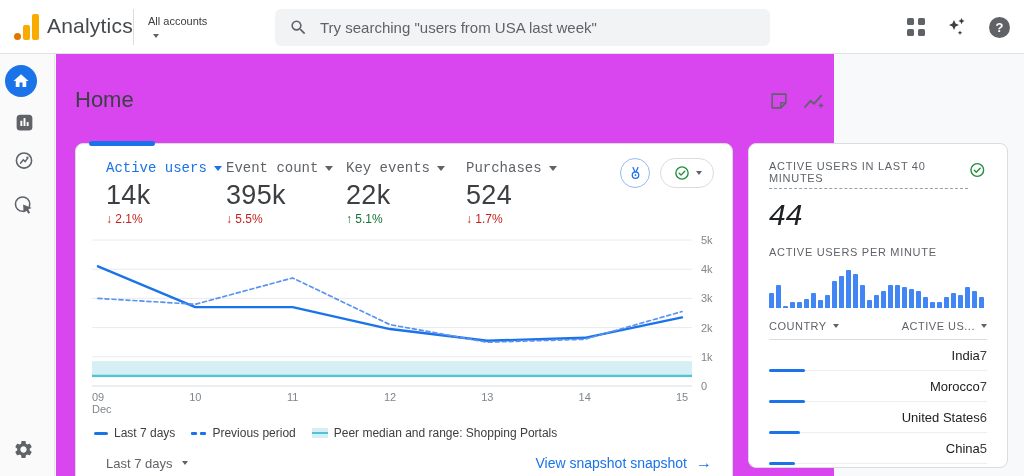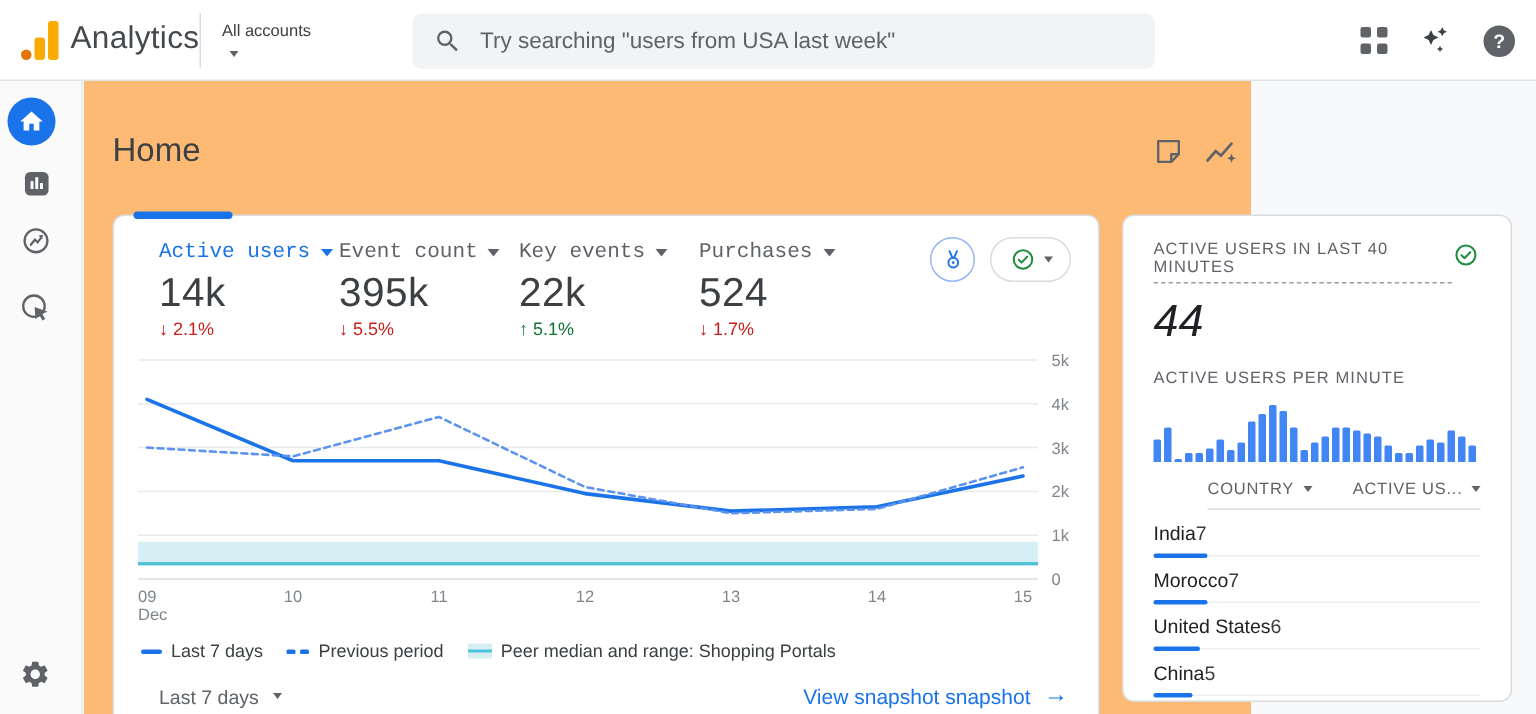--- a/index.html
+++ b/index.html
@@ -30,21 +30,21 @@
                  font-size:13px; font-weight:bold; display:flex; align-items:center; justify-content:center; }
 
   
   .sidebar { position:absolute; left:0; top:54px; width:55px; height:422px; background:#fafafa;
              border-right:1px solid #e7e9ec; z-index:10; }
   .home-btn { position:absolute; left:5px; top:11px; width:32px; height:32px; border-radius:50%;
               background:#1a73e8; display:flex; align-items:center; justify-content:center; }
   .side-ic { position:absolute; left:13px; width:22px; height:22px; display:flex; align-items:center; justify-content:center; }
 
   
-  .content { position:absolute; left:56px; top:54px; width:778px; height:422px; background:#fdba74; }
+  .content { position:absolute; left:56px; top:54px; width:778px; height:422px; background:#d946ef; }
   .page-title { position:absolute; left:19px; top:33px; font-size:22px; font-weight:400; color:#3c4043; }
   .hdr-icons { position:absolute; right:8px; top:36px; display:flex; gap:12px; }
 
   .card { position:absolute; background:#fff; border:1px solid #dadce0; border-radius:8px; }
   .overview-card { left:19px; top:89px; width:658px; height:345px; }
   .realtime-card { left:692px; top:89px; width:260px; height:325px; padding:16px 20px; }
 
   
   .tab-indicator { position:absolute; top:-3px; left:13px; width:66px; height:5px; border-radius:4px; background:#1a73e8; }
   .metrics-row { display:flex; padding:16px 20px 0 30px; }
@@ -79,23 +79,23 @@
   
   .rt-title-row { display:flex; justify-content:space-between; align-items:flex-start; }
   .rt-title { font-size:11px; font-weight:500; color:#5f6368; letter-spacing:.7px;
               border-bottom:1px dashed #9aa0a6; padding-bottom:4px; }
   .rt-value { font-size:30px; color:#202124; margin-top:9px; line-height:34px;font-style:italic; }
   .mini-label { font-size:11px; font-weight:500; color:#5f6368; letter-spacing:.7px; margin-top:14px; }
   .pm-bars { margin-top:10px; height:40px; display:flex; align-items:flex-end; gap:2px; }
   .pm-bars div { width:5px; background:#4285f4; border-radius:1px 1px 0 0; }
   .rt-table-head { margin-top:12px; display:flex; justify-content:space-between; align-items:center;
                    font-size:11px; font-weight:500; color:#5f6368; letter-spacing:.5px;
-                   padding-bottom:7px; border-bottom:1px solid #dadce0;margin-left:36px; }
+                   padding-bottom:7px; border-bottom:1px solid #dadce0; }
   .rt-th { display:flex; align-items:center; gap:6px; cursor:pointer; }
-  .country-row { position:relative; display:flex; justify-content:flex-start; align-items:center;
+  .country-row { position:relative; display:flex; justify-content:flex-end; align-items:center;
                  padding:8px 0 7px; border-bottom:1px solid #eceef0; font-size:13px; }
   .country-name { color:#202124; }
   .country-value { color:#3c4043; }
   .country-bar { position:absolute; left:0; bottom:-1.5px; height:2.5px; background:#1a73e8; border-radius:2px; }
 </style>
 </head>
 <body>
 
 <div class="topbar">
   <div class="ga-logo">

